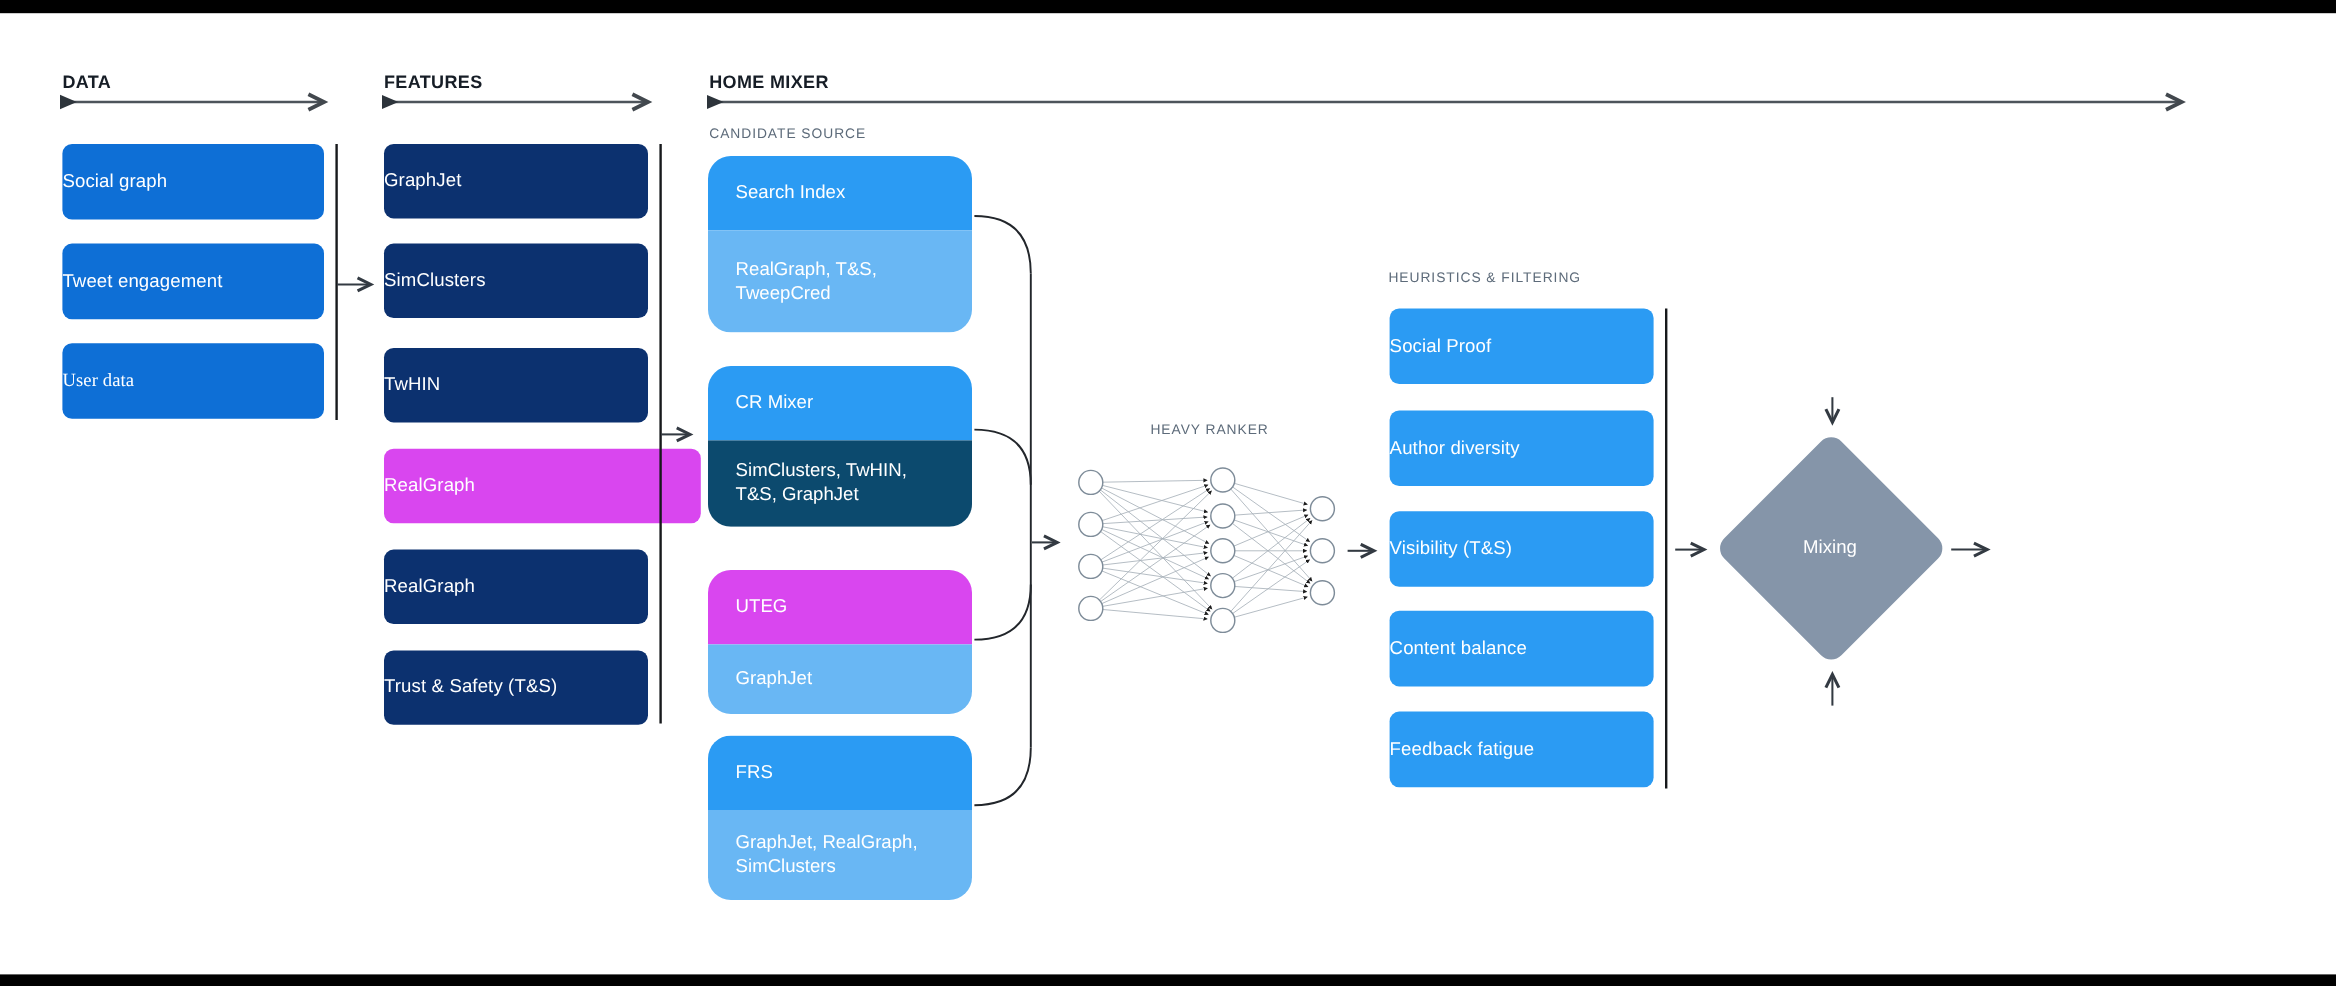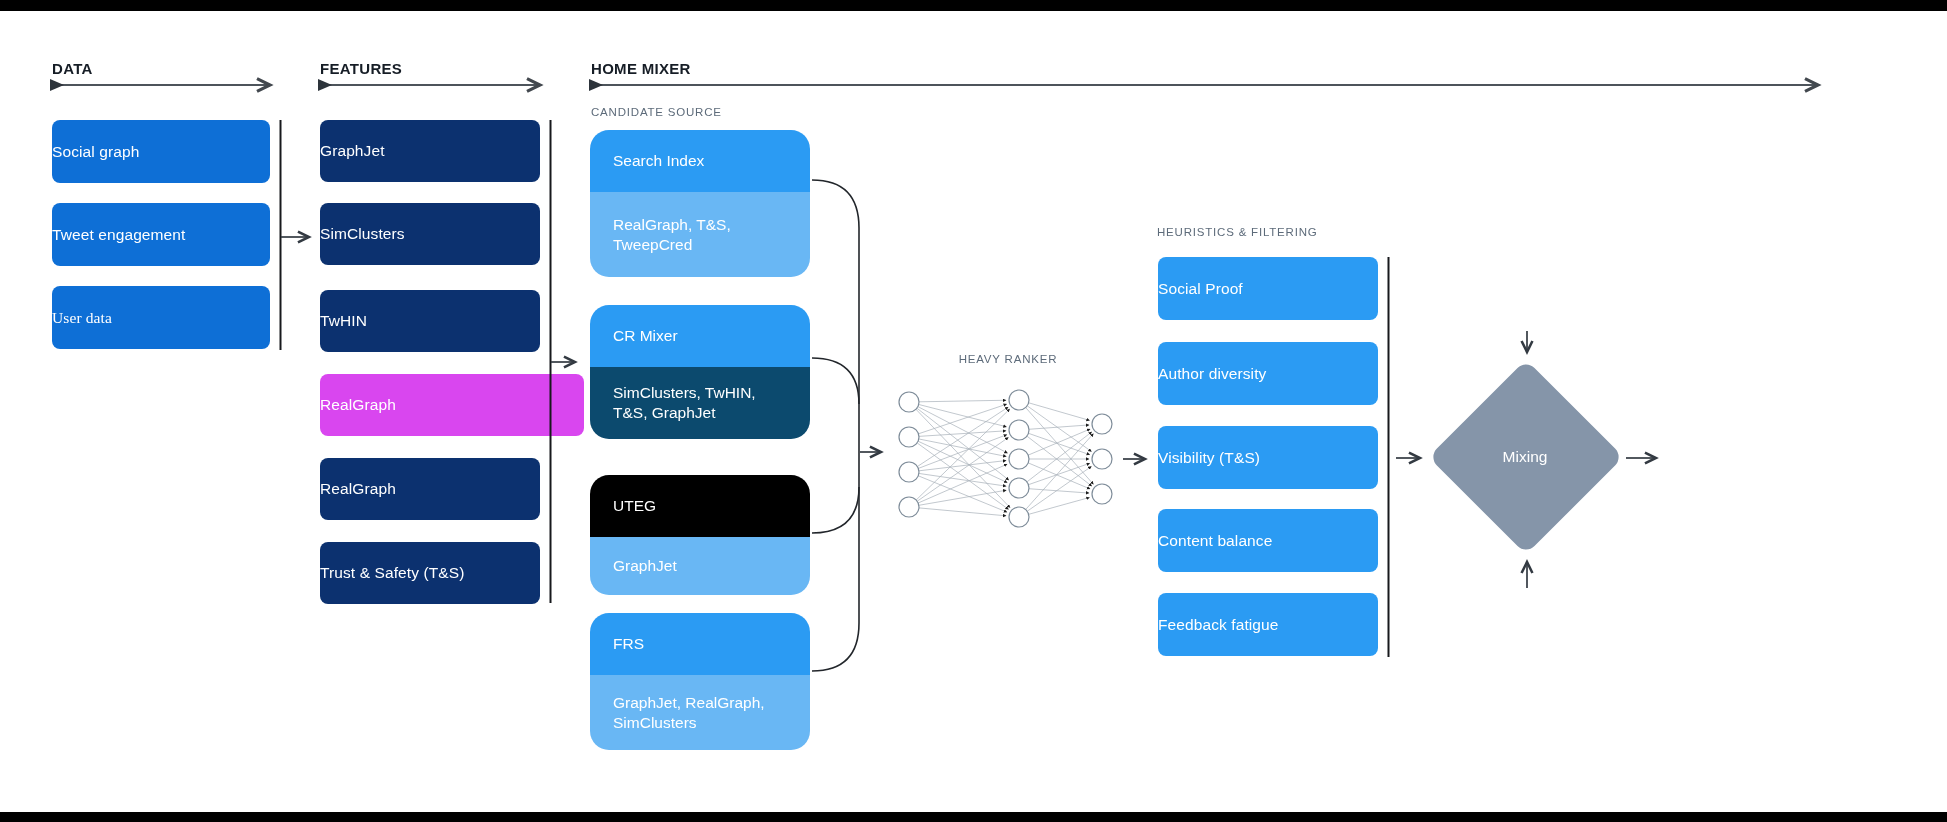--- a/index.html
+++ b/index.html
@@ -70,21 +70,21 @@
       <div class="node-box pad-left" style="left: 1158px; top: 593px; width: 220px; height: 63px; background: rgb(43, 155, 243);">Feedback fatigue</div>
       <div class="cand" style="left: 590px; top: 130px; width: 220px;">
         <div class="head" style="height: 62px; background: rgb(43, 155, 243);">Search Index</div>
         <div class="sub" style="height: 85px; background: rgb(105, 183, 244);">RealGraph, T&amp;S, TweepCred</div>
       </div>
       <div class="cand" style="left: 590px; top: 305px; width: 220px;">
         <div class="head" style="height: 62px; background: rgb(43, 155, 243);">CR Mixer</div>
         <div class="sub" style="height: 72px; background: #0c4a6e;">SimClusters, TwHIN, T&amp;S, GraphJet</div>
       </div>
       <div class="cand" style="left: 590px; top: 475px; width: 220px;">
-        <div class="head" style="height: 62px; background: #000000;">UTEG</div>
+        <div class="head" style="height: 62px; background: #d946ef;">UTEG</div>
         <div class="sub" style="height: 58px; background: rgb(105, 183, 244);">GraphJet</div>
       </div>
       <div class="cand" style="left: 590px; top: 613px; width: 220px;">
         <div class="head" style="height: 62px; background: rgb(43, 155, 243);">FRS</div>
         <div class="sub" style="height: 75px; background: rgb(105, 183, 244);">GraphJet, RealGraph, SimClusters</div>
       </div>
     </div>
 
   <div class="node-box centered" style="left:1452px;top:263px;width:150px;height:63px;">Ads</div>
   <div class="diamond" style="left: 1456.5px; top: 388px; width: 138px; height: 138px; background: rgb(133, 149, 169);"></div>

